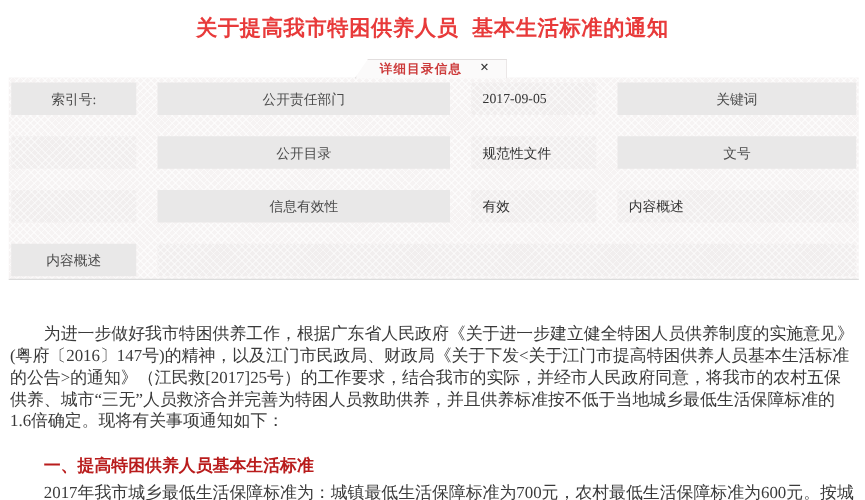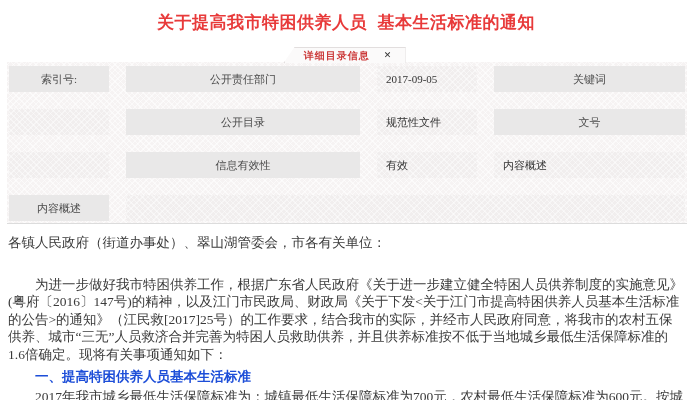--- a/index.html
+++ b/index.html
@@ -93,22 +93,22 @@
   .doc-body{
     padding:10px 8px 0 8px;
     font-size:13.5px;
     line-height:17.6px;
     color:#3a3a3a;
   }
   .doc-body p{margin:0;}
   .doc-body .indent{text-indent:2em;}
   .doc-body .para1{margin-top:24px;}
   .doc-body .sec-head{
-    font-weight:bold;color:#1d4ed8;
-    margin-top:4px;margin-bottom:3px;
+    font-weight:bold;color:#b91c1c;
+    margin-top:18px;margin-bottom:3px;
     font-family:"Liberation Sans","DejaVu Sans",sans-serif;
     font-size:13.5px;
   }
 </style>
 </head>
 <body>
 
 <div class="page">
 
   <div class="doc-title">关于提高我市特困供养人员 基本生活标准的通知</div>
@@ -139,19 +139,18 @@
       <div class="m-value">有效</div>
       <div class="m-value">内容概述</div>
 
       <div class="m-label">内容概述</div>
       <div class="m-value span3"></div>
 
     </div>
   </div>
 
   <div class="doc-body">
-    <p>各镇人民政府（街道办事处）、翠山湖管委会，市各有关单位：</p>
     <p class="indent para1">为进一步做好我市特困供养工作，根据广东省人民政府《关于进一步建立健全特困人员供养制度的实施意见》(粤府〔2016〕147号)的精神，以及江门市民政局、财政局《关于下发&lt;关于江门市提高特困供养人员基本生活标准的公告&gt;的通知》（江民救[2017]25号）的工作要求，结合我市的实际，并经市人民政府同意，将我市的农村五保供养、城市“三无”人员救济合并完善为特困人员救助供养，并且供养标准按不低于当地城乡最低生活保障标准的1.6倍确定。现将有关事项通知如下：</p>
     <p class="indent sec-head">一、提高特困供养人员基本生活标准</p>
     <p class="indent">2017年我市城乡最低生活保障标准为：城镇最低生活保障标准为700元，农村最低生活保障标准为600元。按城乡最低生活保障标准的1.6倍计算，2017年我市城镇特困供养标准为每人每月1120元，农村特困供养标准为每人每月960元。</p>
   </div>
 
 </div>
 
 </body></html>

